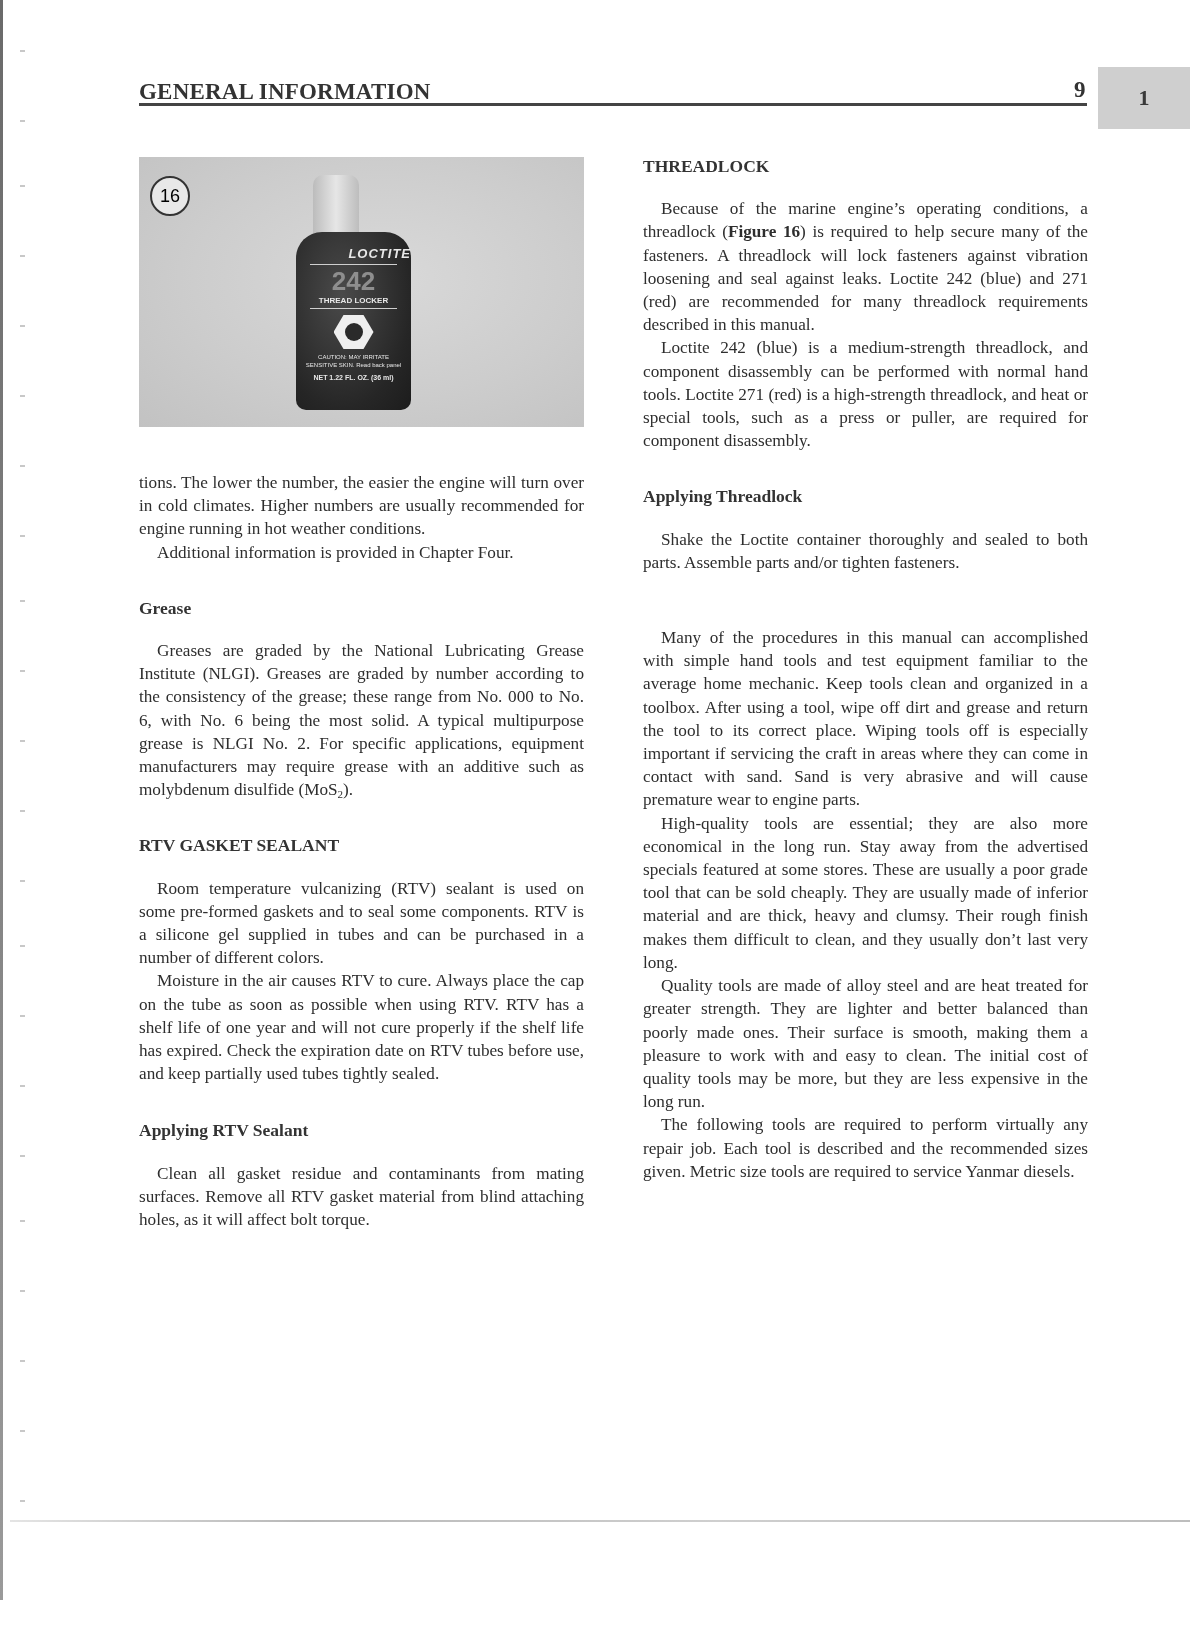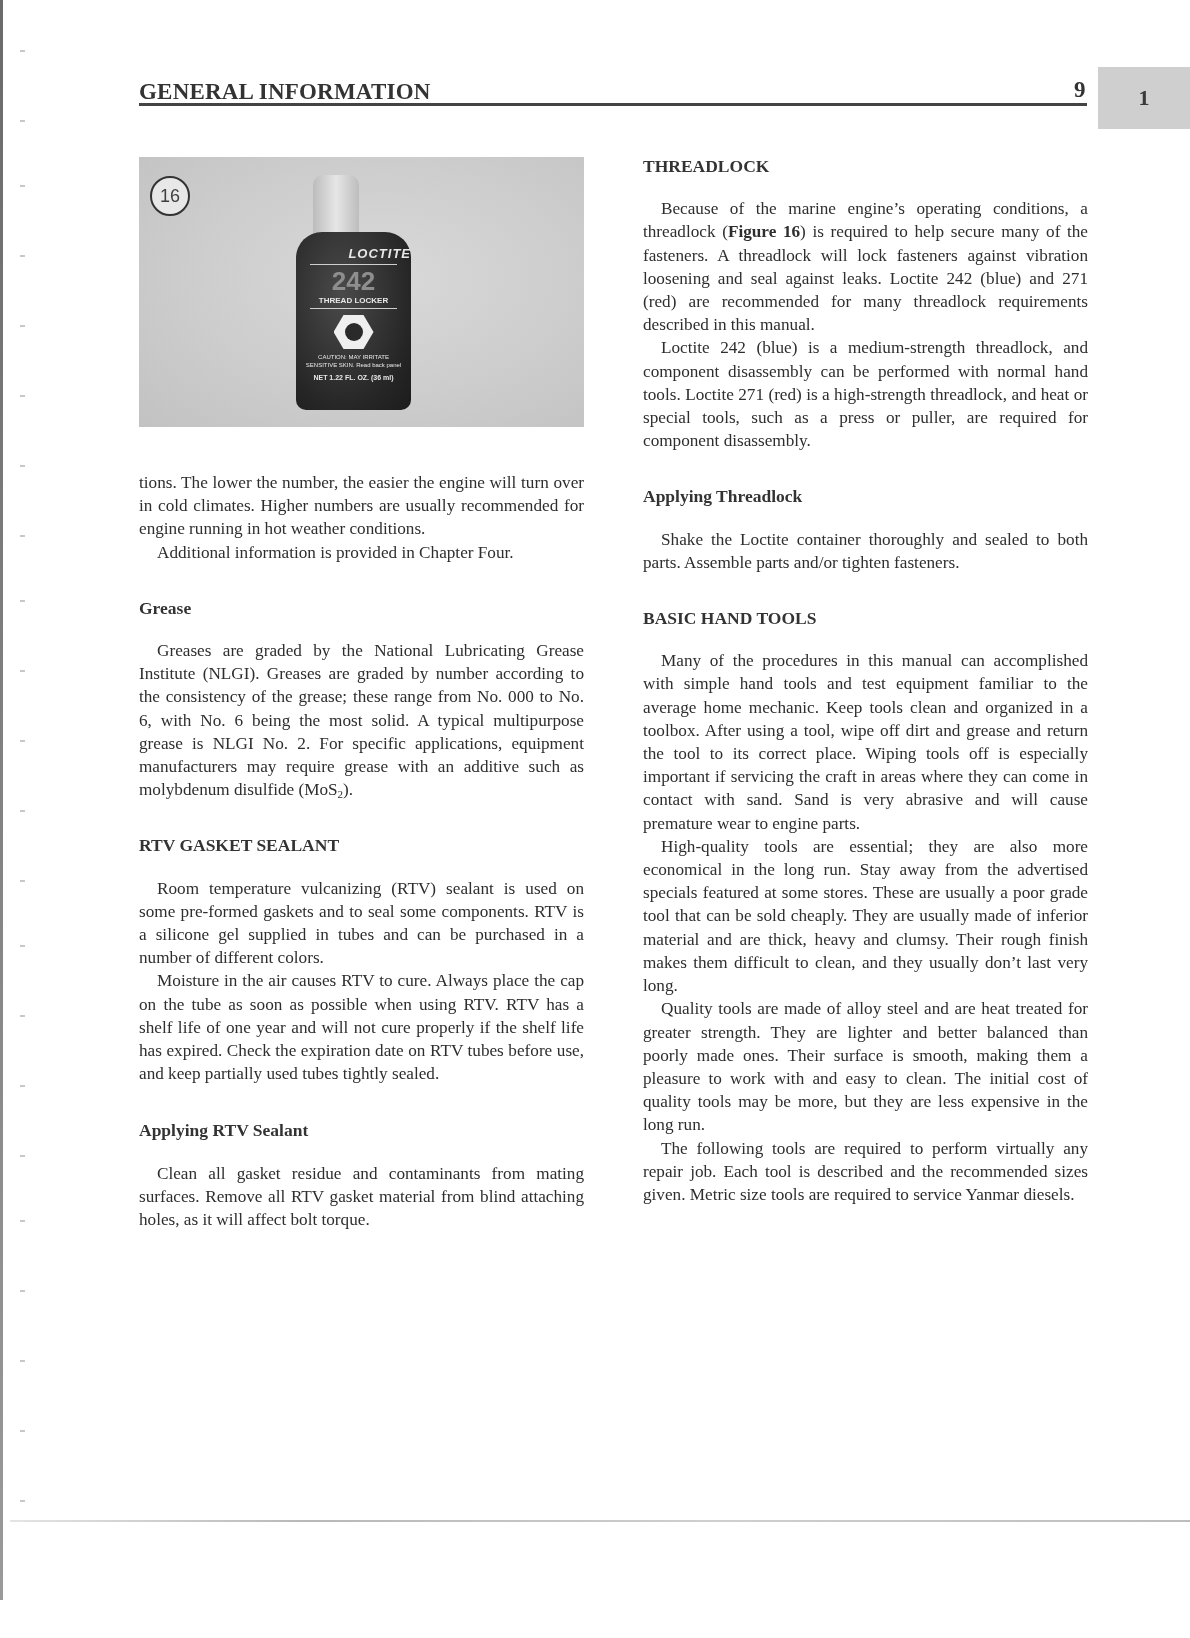--- a/index.html
+++ b/index.html
@@ -45,21 +45,21 @@
   
   .figure {
     position: absolute; left: 139px; top: 157px; width: 445px; height: 270px;
     background: radial-gradient(ellipse at 55% 45%, #d9d9d9 0%, #cdcdcd 55%, #c2c2c2 100%);
     overflow: hidden;
   }
   .fig-number {
     position: absolute; left: 11px; top: 19px; width: 36px; height: 36px;
     border: 2px solid #333; border-radius: 50%; background: #e8e8e8;
     display: flex; align-items: center; justify-content: center;
-    font-family: "Liberation Sans", sans-serif; font-size: 18px; color: #404040;
+    font-family: "Liberation Sans", sans-serif; font-size: 18px; color: #000000;
   }
   .bottle-cap {
     position: absolute; left: 174px; top: 18px; width: 46px; height: 60px;
     background: linear-gradient(90deg, #bcbcbc, #e6e6e6 50%, #bdbdbd);
     border-radius: 10px 10px 2px 2px;
   }
   .bottle {
     position: absolute; left: 157px; top: 75px; width: 115px; height: 178px;
     background: radial-gradient(ellipse at 40% 35%, #4a4a4a, #262626 70%, #1c1c1c);
     border-radius: 26px 26px 10px 10px;
@@ -171,21 +171,20 @@
   <div style="height:19px"></div>
   <p><span>Because of the marine engine’s operating conditions, a threadlock (</span><span class="bold">Figure 16</span><span>) is required to help secure many of the fasteners. A threadlock will lock fasteners against vibration loosening and seal against leaks. Loctite 242 (blue) and 271 (red) are recommended for many threadlock requirements described in this manual.</span></p>
   <p>Loctite 242 (blue) is a medium-strength threadlock, and component disassembly can be performed with normal hand tools. Loctite 271 (red) is a high-strength threadlock, and heat or special tools, such as a press or puller, are required for component disassembly.</p>
 
   <div style="height:33px"></div>
   <div class="sub-title">Applying Threadlock</div>
   <div style="height:19px"></div>
   <p>Shake the Loctite container thoroughly and sealed to both parts. Assemble parts and/or tighten fasteners.</p>
 
   <div style="height:33px"></div>
-  <div class="sec-title">BASIC HAND TOOLS</div>
   <div style="height:19px"></div>
   <p>Many of the procedures in this manual can accomplished with simple hand tools and test equipment familiar to the average home mechanic. Keep tools clean and organized in a toolbox. After using a tool, wipe off dirt and grease and return the tool to its correct place. Wiping tools off is especially important if servicing the craft in areas where they can come in contact with sand. Sand is very abrasive and will cause premature wear to engine parts.</p>
   <p>High-quality tools are essential; they are also more economical in the long run. Stay away from the advertised specials featured at some stores. These are usually a poor grade tool that can be sold cheaply. They are usually made of inferior material and are thick, heavy and clumsy. Their rough finish makes them difficult to clean, and they usually don’t last very long.</p>
   <p>Quality tools are made of alloy steel and are heat treated for greater strength. They are lighter and better balanced than poorly made ones. Their surface is smooth, making them a pleasure to work with and easy to clean. The initial cost of quality tools may be more, but they are less expensive in the long run.</p>
   <p>The following tools are required to perform virtually any repair job. Each tool is described and the recommended sizes given. Metric size tools are required to service Yanmar diesels.</p>
 </div>
 
 <div class="bottom-rule" style="top:1520px;"></div>
 
 </body></html>

